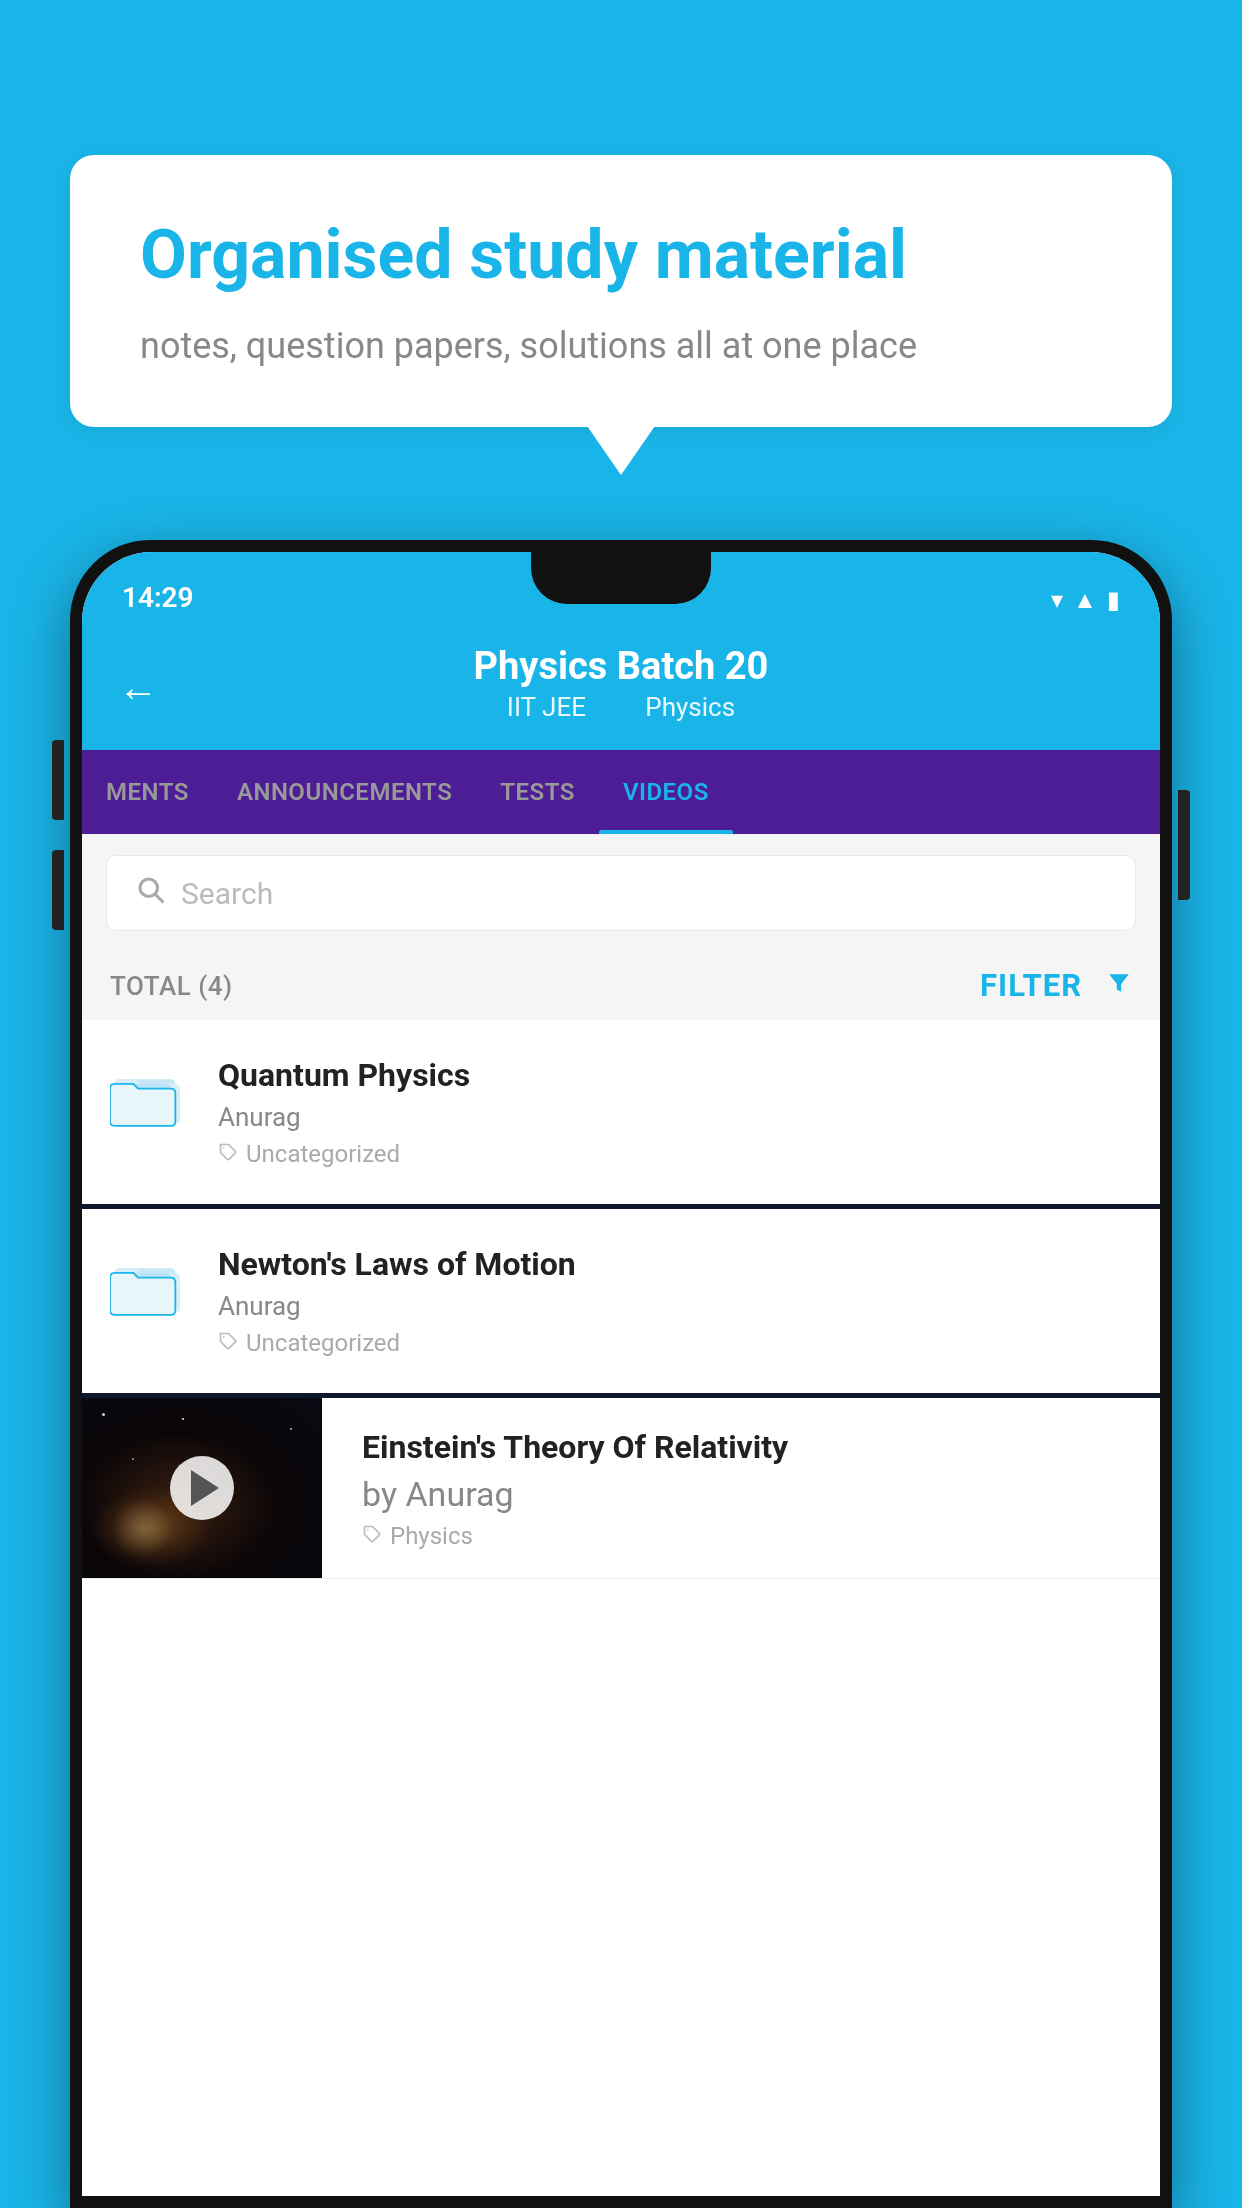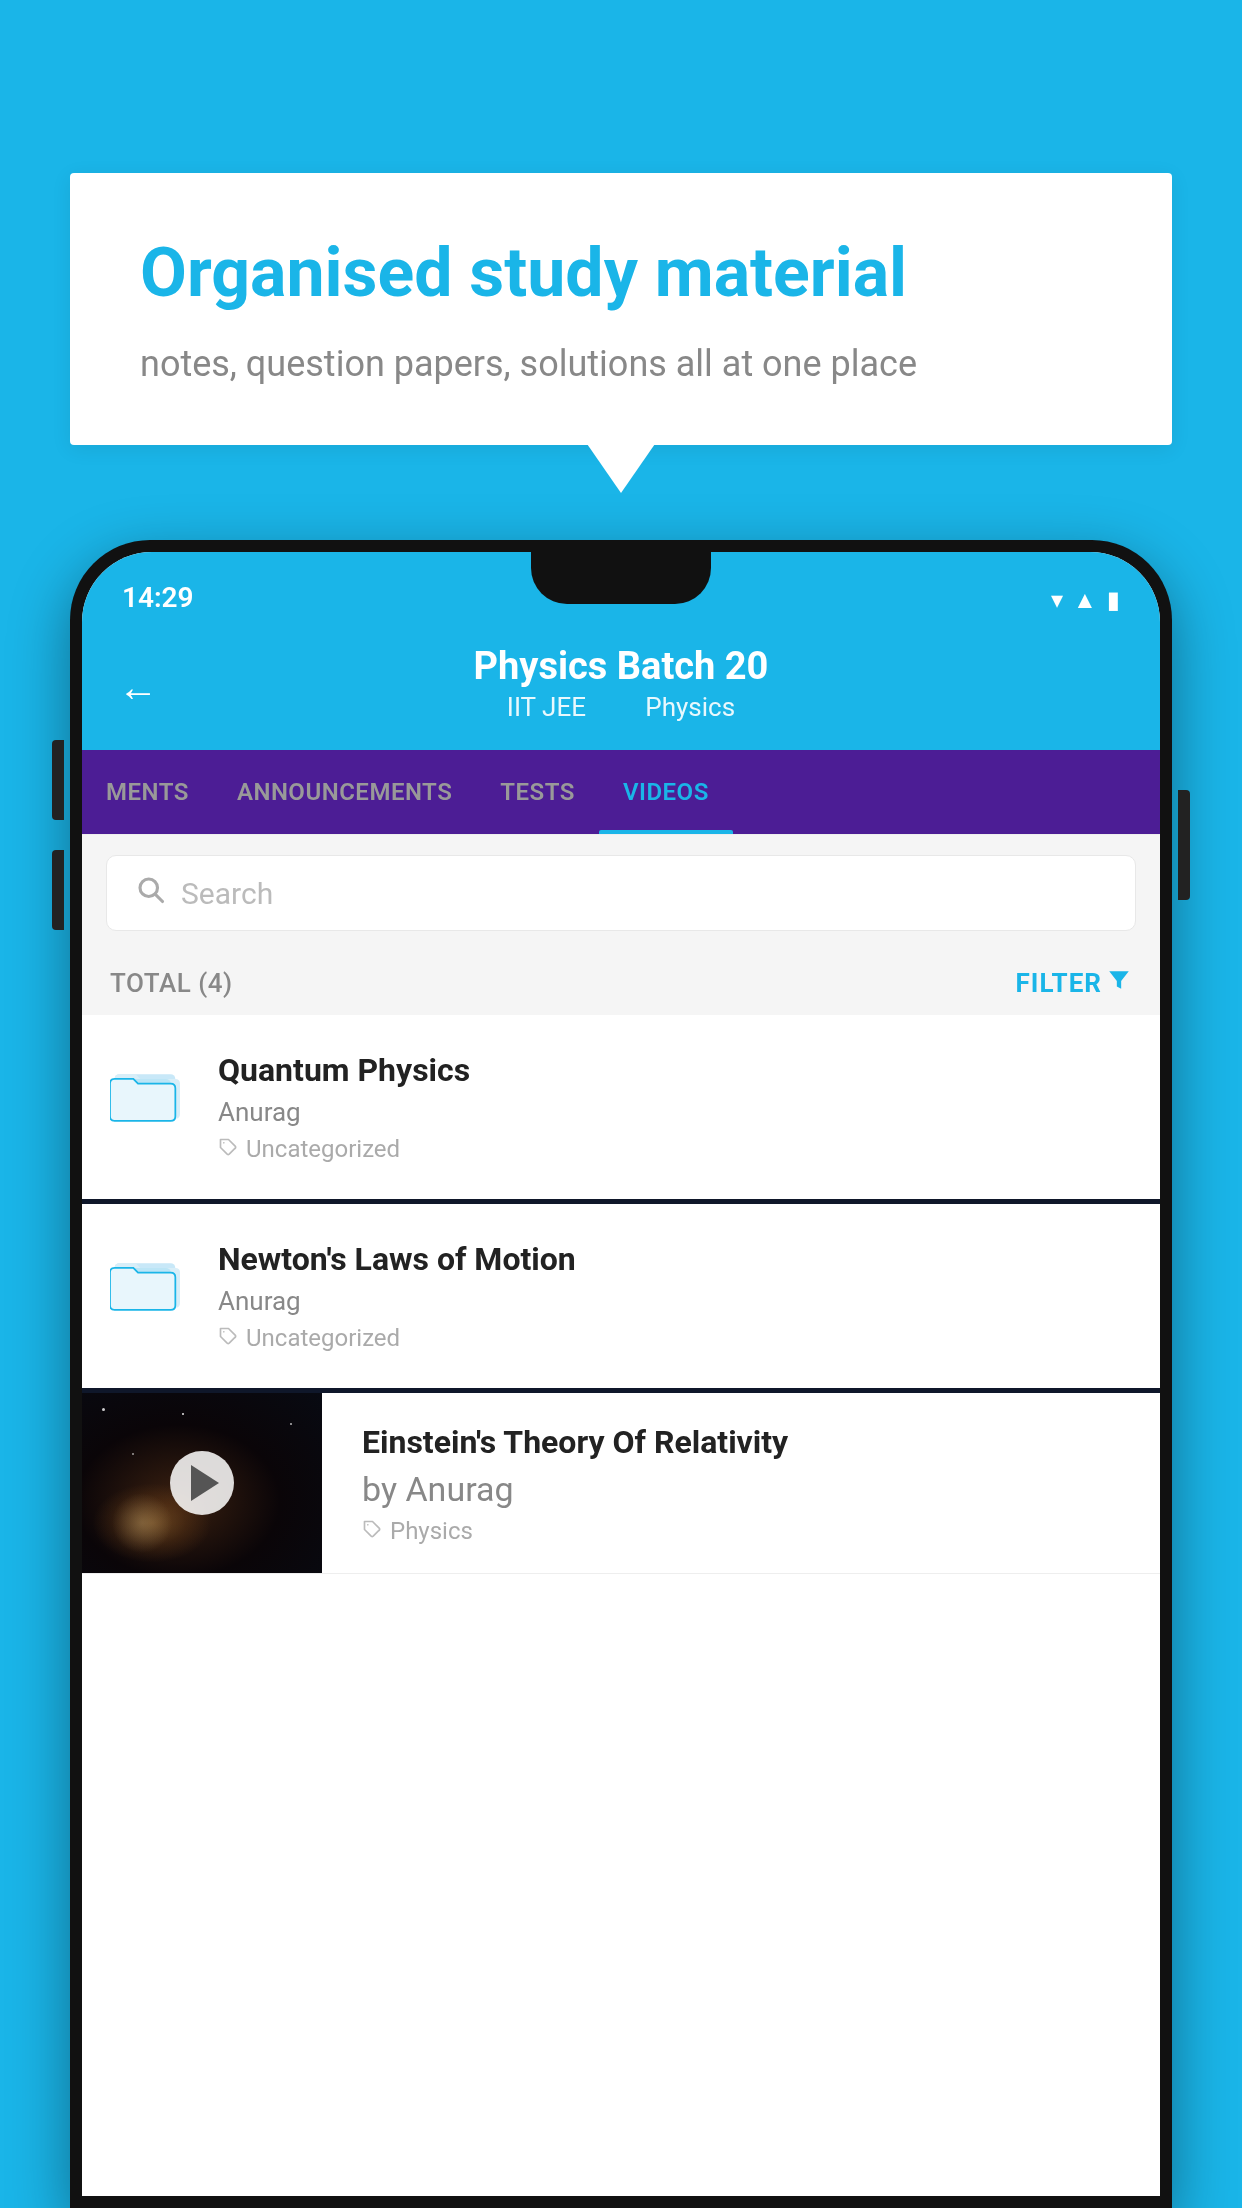--- a/index.html
+++ b/index.html
@@ -10,25 +10,25 @@
       height: 2208px;
       background-color: #1ab5e8;
       font-family: -apple-system, BlinkMacSystemFont, 'Segoe UI', Roboto, sans-serif;
       overflow: hidden;
       position: relative;
     }
 
     
     .speech-bubble {
       position: absolute;
-      top: 173px;
+      top: 155px;
       left: 70px;
       right: 70px;
       background: white;
-      border-radius: 4px;
+      border-radius: 24px;
       padding: 60px 70px 60px 70px;
       box-shadow: 0 4px 20px rgba(0,0,0,0.08);
     }
 
     .speech-bubble::after {
       content: '';
       position: absolute;
       bottom: -48px;
       left: 50%;
       transform: translateX(-50%);
@@ -221,25 +221,25 @@
 
     .total-count {
       color: #888;
       font-size: 26px;
       font-weight: 500;
       letter-spacing: 0.5px;
     }
 
     .filter-btn {
       color: #1ab5e8;
-      font-size: 26px;
+      font-size: 31px;
       font-weight: 700;
       display: flex;
-      align-items: center;
-      gap: 4px;
+      align-items: flex-end;
+      gap: 24px;
       letter-spacing: 1px;
     }
 
     
     .video-list {
       background: white;
     }
 
     .video-item {
       display: flex;

